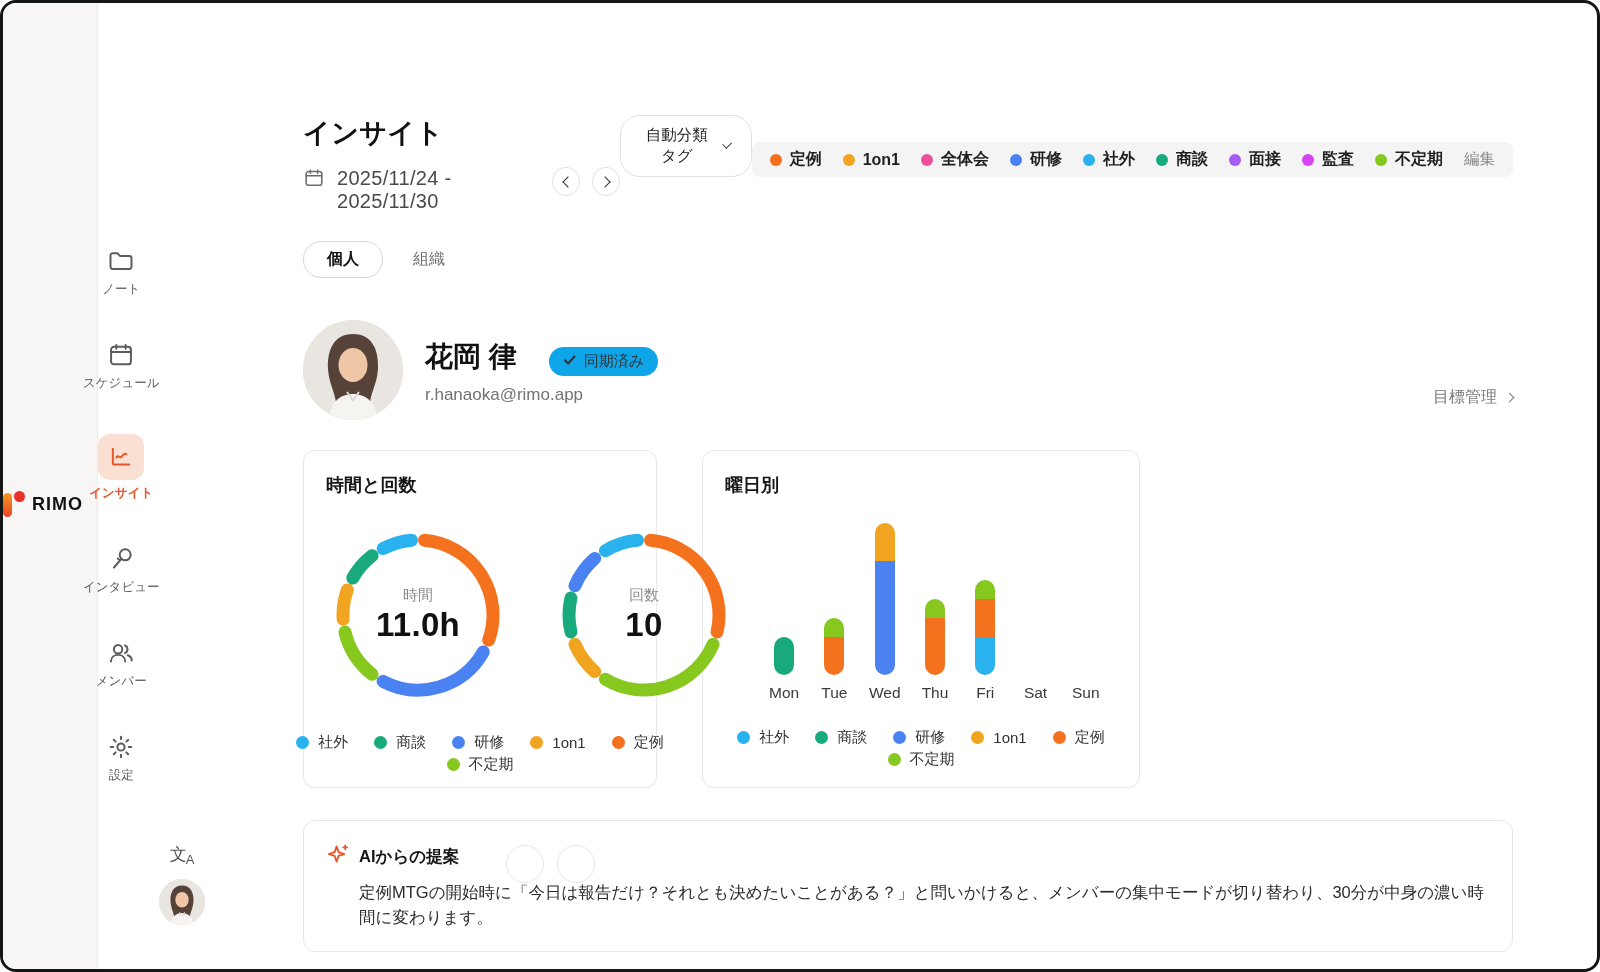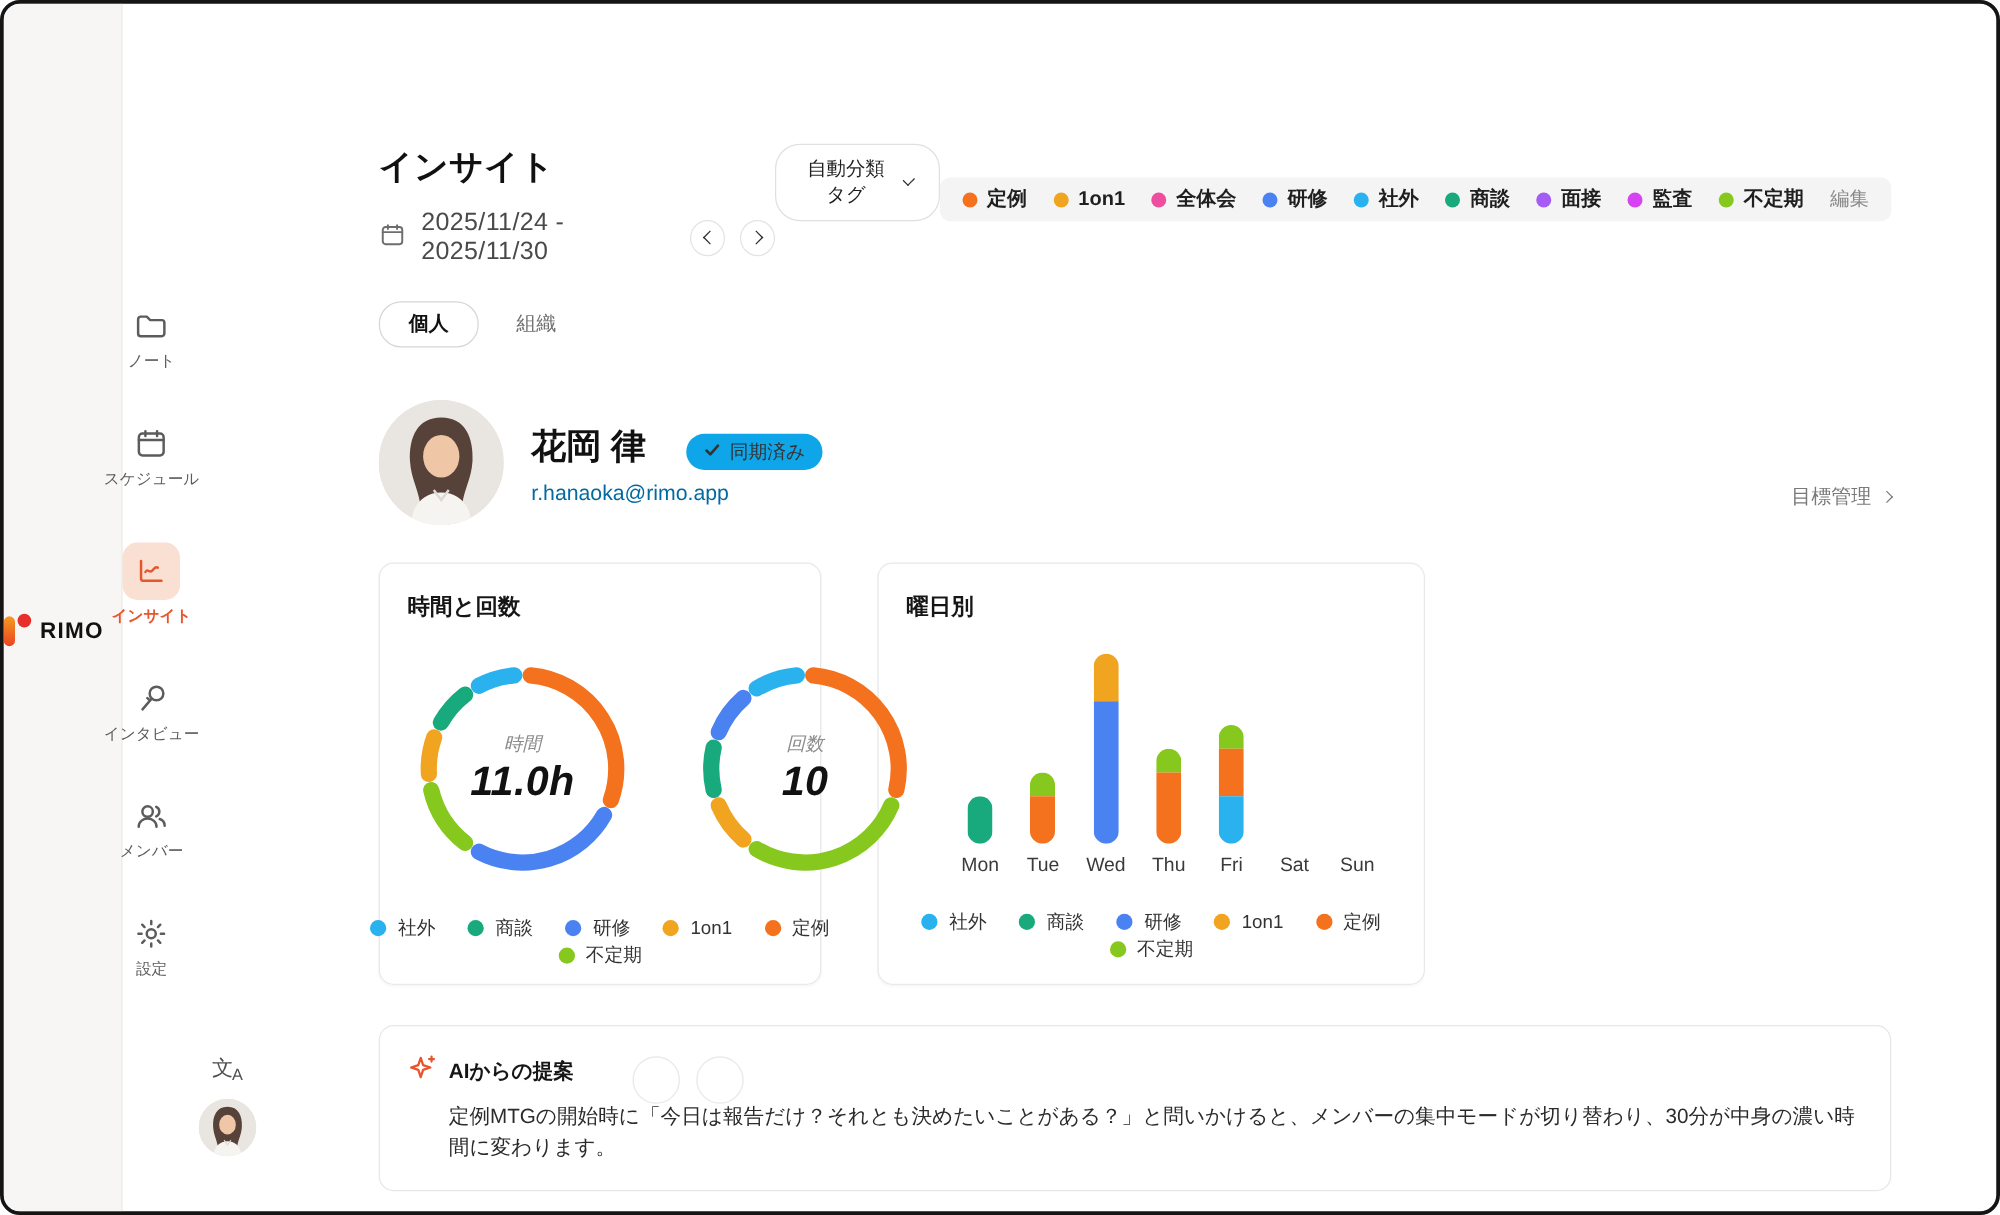--- a/index.html
+++ b/index.html
@@ -24,21 +24,21 @@
   .nav-item.active .nav-label { color:#e8552b; font-weight:bold; }
   .sidebar-bottom { margin-top:auto; display:flex; flex-direction:column; align-items:center; gap:16px; margin-bottom:44px; }
   .translate-icon { font-size:17px; color:#4f4f4f; position:relative; line-height:1; }
   .translate-icon .sub-a { font-size:13px; position:relative; top:4px; left:-1px; }
   .avatar-sm { width:46px; height:46px; border-radius:50%; overflow:hidden; background:#ece8e4; }
 
   
   .main { flex:1; position:relative; padding:112px 88px 0 205px; }
   .header-row { display:flex; justify-content:space-between; align-items:flex-start; }
   .page-title { font-size:27px; font-weight:bold; color:#111; letter-spacing:0.5px; }
-  .date-row { display:flex; align-items:center; margin-top:16px; }
+  .date-row { display:flex; margin-top:16px; }
   .cal-icon svg { width:22px; height:22px; stroke:#6d6d6d; fill:none; stroke-width:1.7; stroke-linecap:round; }
   .date-text { font-size:20px; color:#4a4a4a; margin-left:12px; letter-spacing:0.3px; }
   .nav-circle { width:29px; height:29px; border-radius:50%; border:1px solid #e3e3e3; background:#fff; display:flex; align-items:center; justify-content:center; cursor:pointer; }
   .nav-circle:first-of-type { margin-left:28px; }
   .nav-circle + .nav-circle { margin-left:12px; }
   .chev { width:8px; height:8px; border-right:1.8px solid #2c2c2c; border-bottom:1.8px solid #2c2c2c; }
   .chev.left { transform:rotate(135deg); margin-left:3px; }
   .chev.right { transform:rotate(-45deg); margin-right:3px; }
   .header-right { display:flex; flex-direction:row; align-items:flex-end; }
   .auto-tag-btn { display:flex; align-items:center; gap:12px; border:1px solid #e0e0e0; background:#fff; border-radius:20px; padding:9px 20px; font-size:15.5px; color:#1d1d1d; cursor:pointer; font-family:inherit; }
@@ -52,32 +52,32 @@
   .tab-pill { border:1.5px solid #d6d6d6; border-radius:18px; padding:7px 23px; font-size:16px; font-weight:bold; color:#111; background:#fff; cursor:pointer; }
   .tab-plain { font-size:16px; color:#6f6f6f; cursor:pointer; }
 
   .profile-row { display:flex; align-items:flex-start; margin-top:42px; }
   .avatar-lg { width:100px; height:100px; border-radius:50%; overflow:hidden; background:#ece8e4; }
   .profile-info { margin-left:22px; padding-top:18px; }
   .name-row { display:flex; align-items:flex-end; gap:32px; }
   .profile-name { font-size:28px; font-weight:bold; color:#111; }
   .sync-badge { display:flex; align-items:center; gap:7px; background:#0ea5e9; border-radius:15px; padding:5px 14px; font-size:15px; color:#333; }
   .sync-check svg { width:14px; height:14px; stroke:#333; stroke-width:2.4; fill:none; stroke-linecap:round; stroke-linejoin:round; }
-  .profile-email { font-size:17px; color:#0369a1; margin-top:9px; }
+  .profile-email { font-size:17px; color:#737373; margin-top:9px; }
   .goal-link { margin-left:auto; align-self:flex-end; margin-bottom:12px; display:flex; align-items:center; gap:9px; font-size:16px; color:#7a7a7a; cursor:pointer; }
   .chev-sm { width:7px; height:7px; border-right:1.6px solid #7a7a7a; border-bottom:1.6px solid #7a7a7a; transform:rotate(-45deg); }
 
   
   .cards-row { display:flex; gap:45px; margin-top:30px; }
   .card { background:#fff; border:1px solid #e9e9e9; border-radius:12px; box-shadow:0 1px 2px rgba(0,0,0,0.03); }
   .card-time { width:354px; height:338px; padding:22px; }
   .card-week { width:438px; height:338px; padding:22px; }
   .card-title { font-size:18px; font-weight:bold; color:#161616; }
   .donuts-row { display:flex; gap:62px; margin-top:36px; padding-left:10px; }
-  .donut-wrap { position:relative; width:164px; height:164px;font-style:italic; }
+  .donut-wrap { position:relative; width:164px; height:164px; }
   .donut-center { position:absolute; inset:0; display:flex; flex-direction:column; align-items:center; justify-content:center; }
   .donut-center .c-label { font-size:15px; color:#8c8c8c; }
   .donut-center .c-value { font-size:33px; font-weight:bold; color:#111; margin-top:1px; letter-spacing:0.3px; }
   .legend { display:flex; flex-direction:column; align-items:center; gap:3px; margin-top:36px; }
   .legend-row { display:flex; justify-content:center; gap:26px; }
   .legend-item { display:flex; align-items:center; gap:9px; font-size:15px; color:#333; white-space:nowrap; }
   .legend-item .dot { width:13px; height:13px; border-radius:50%; }
 
   .bars-row { display:flex; align-items:flex-end; height:160px; margin-top:18px; padding:0 6px 0 34px; }
   .bar-col { flex:1; display:flex; justify-content:center; align-items:flex-end; height:100%; }

